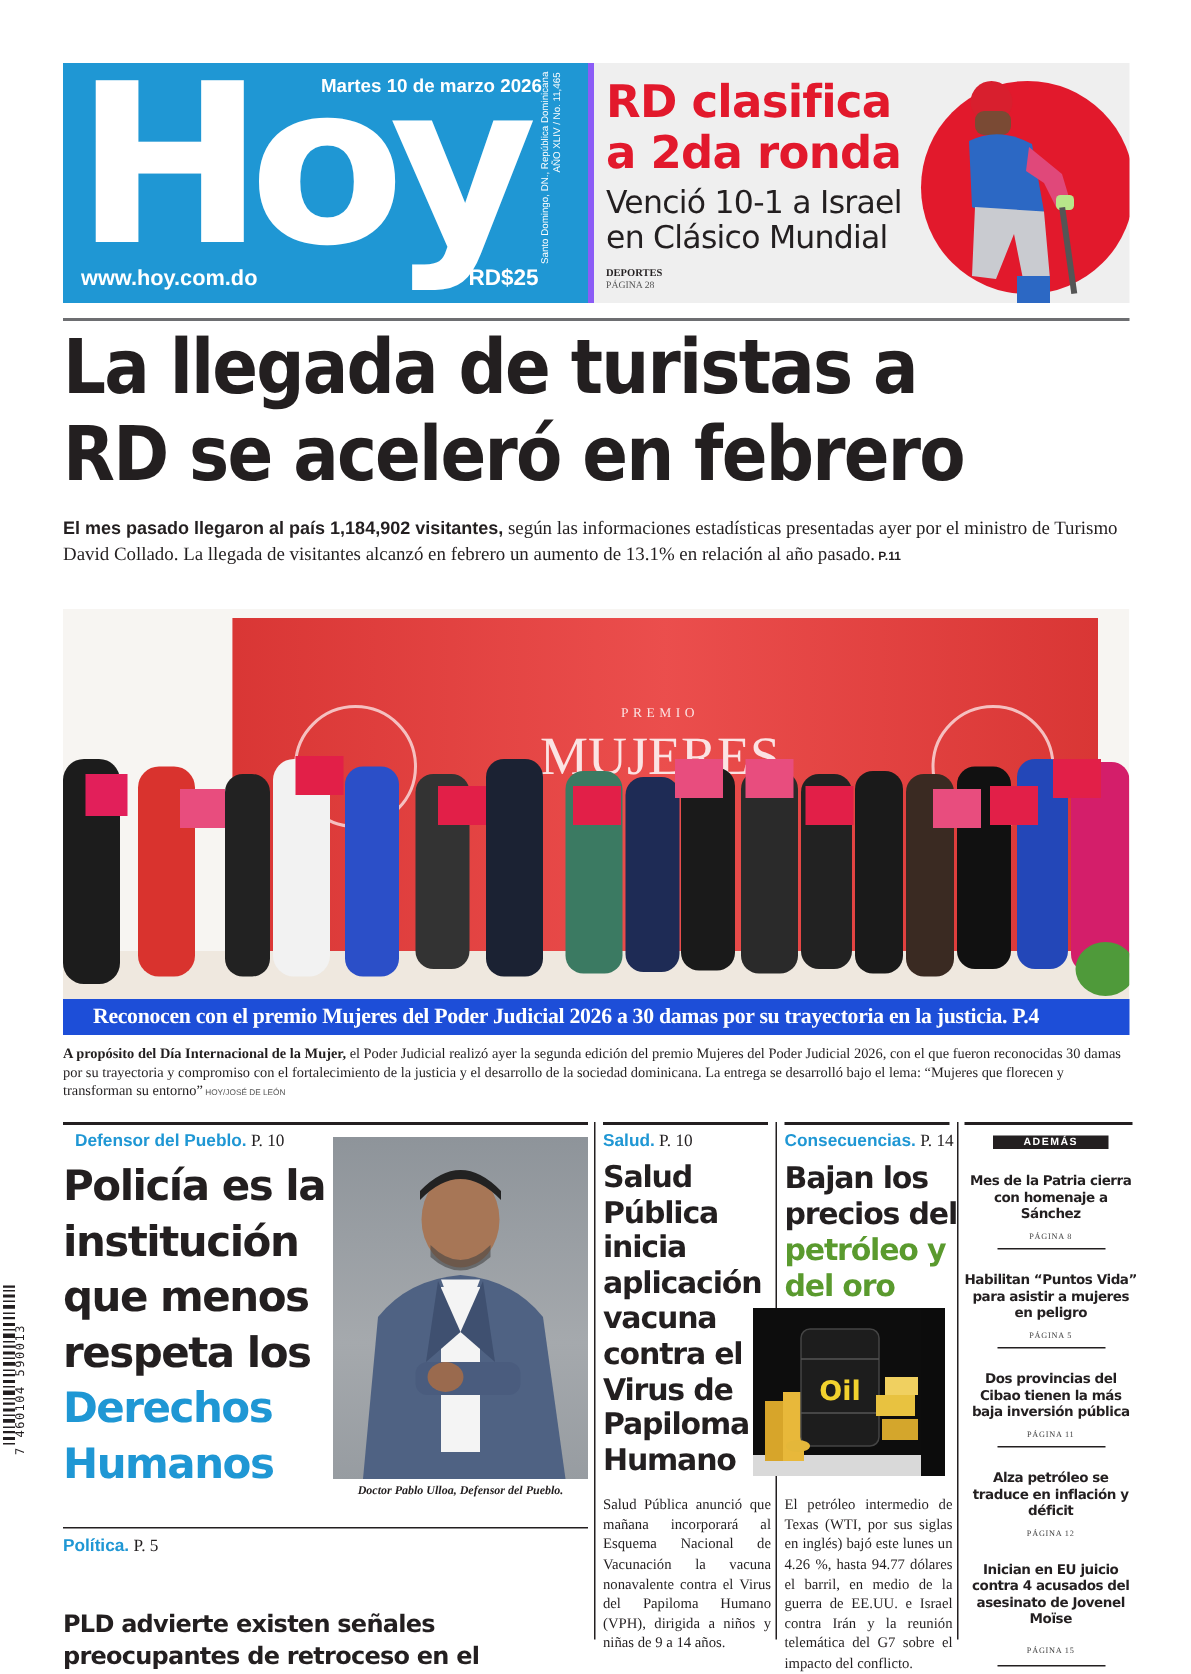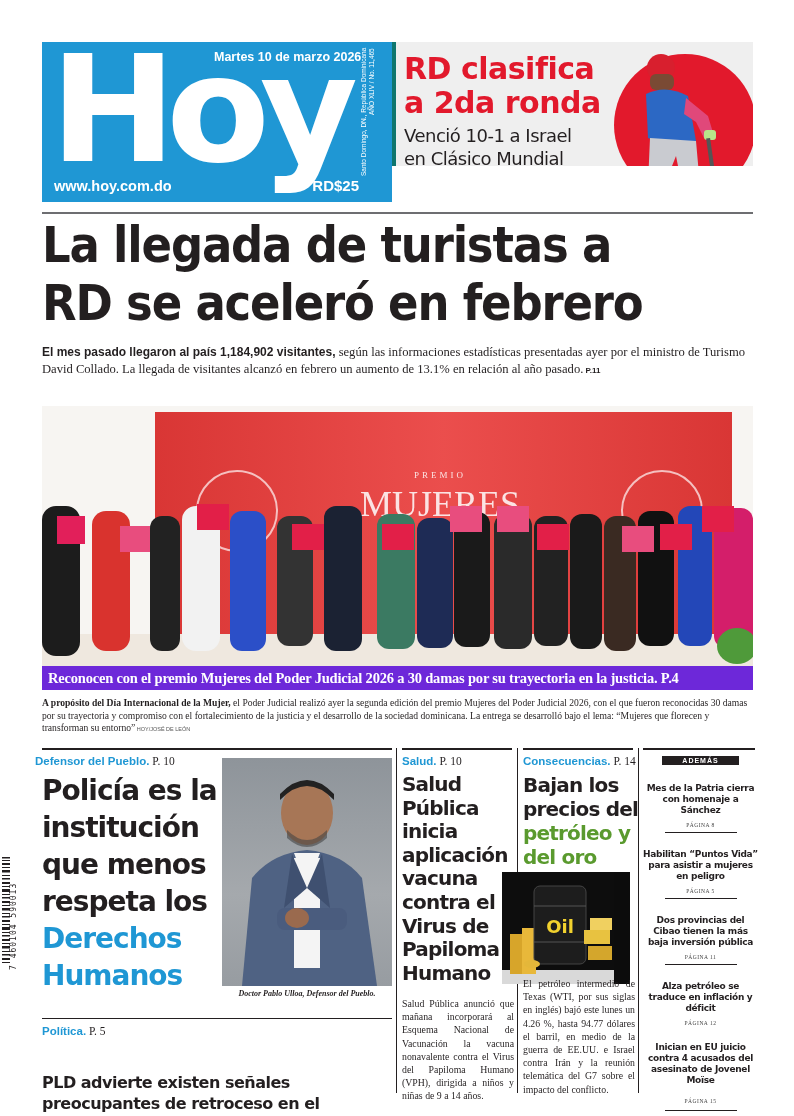--- a/index.html
+++ b/index.html
@@ -8,67 +8,67 @@
 
   
   .masthead { position: absolute; left: 42px; top: 42px; width: 350px; height: 160px; background: #1f97d4; overflow: hidden; }
   .logo { position: absolute; left: 8px; top: -6px; font-family: "DejaVu Sans", sans-serif; font-weight: 900; font-size: 148px; letter-spacing: -10px; color: #ffffff; line-height: 1; transform: scaleX(1.02); transform-origin: left; }
   .mast-date { position: absolute; left: 172px; top: 8px; color: #fff; font-size: 12.5px; font-weight: bold; font-family: "Liberation Sans", sans-serif; }
   .mast-url { position: absolute; left: 12px; bottom: 8px; color: #fff; font-size: 14.5px; font-weight: bold; font-family: "Liberation Sans", sans-serif; }
   .mast-price { position: absolute; right: 33px; bottom: 8px; color: #fff; font-size: 15px; font-weight: bold; font-family: "Liberation Sans", sans-serif; margin-left: 20px; }
   .mast-vert { position: absolute; right: 2px; top: 6px; height: 148px; width: 30px; writing-mode: vertical-rl; transform: rotate(180deg); color: #fff; font-size: 6.5px; font-family: "Liberation Sans", sans-serif; line-height: 1.3; text-align: right; }
 
   
-  .promo { position: absolute; left: 392px; top: 42px; width: 361px; height: 124px; background: #efefef; border-left: 4px solid #0f766e; overflow: hidden; }
+  .promo { position: absolute; left: 392px; top: 42px; width: 361px; height: 160px; background: #efefef; border-left: 4px solid #8b5cf6; overflow: hidden; }
   .promo-title { position: absolute; left: 8px; top: 10px; color: #e2192c; font-family: "DejaVu Sans", sans-serif; font-weight: bold; font-size: 30px; line-height: 34px; letter-spacing: -0.5px; }
-  .promo-sub { position: absolute; left: 8px; top: 82px; color: #231f20; font-family: "DejaVu Sans", sans-serif; font-size: 18px; line-height: 23px; letter-spacing: -0.5px; }
+  .promo-sub { position: absolute; left: 8px; top: 82px; color: #231f20; font-family: "DejaVu Sans", sans-serif; font-size: 21px; line-height: 23px; letter-spacing: -0.5px; }
   .promo-section { position: absolute; left: 8px; top: 136px; font-family: "Liberation Serif", serif; font-size: 7px; font-weight: bold; }
   .promo-page { position: absolute; left: 8px; top: 145px; font-family: "Liberation Serif", serif; font-size: 6.5px; color: #555; }
   .promo-circle { position: absolute; left: 218px; top: 12px; width: 142px; height: 142px; border-radius: 50%; background: #e2192c; }
   .player { position: absolute; left: 230px; top: 4px; width: 110px; height: 156px; }
 
   
   .rule-top { position: absolute; left: 42px; top: 212px; width: 711px; height: 2px; background: #6d6e71; }
   .headline { position: absolute; left: 42px; top: 216px; width: 711px; font-family: "DejaVu Sans", sans-serif; font-weight: bold; font-size: 45px; line-height: 52px; letter-spacing: -1.2px; color: #231f20; transform: scaleY(1.12); transform-origin: top left; }
   .deck { position: absolute; left: 42px; top: 344px; width: 711px; font-family: "Liberation Serif", serif; font-size: 12.6px; line-height: 17px; color: #231f20; }
   .deck b { font-family: "Liberation Sans", sans-serif; font-weight: bold; font-size: 12px; }
   .deck .pg { font-family: "Liberation Sans", sans-serif; font-weight: bold; font-size: 8px; }
 
   
   .photo { position: absolute; left: 42px; top: 406px; width: 711px; height: 260px; background: #fff; overflow: hidden; }
-  .caption-bar { position: absolute; left: 42px; top: 666px; width: 711px; height: 24px; background: #6d28d9; color: #fff; font-family: "Liberation Serif", serif; font-weight: bold; font-size: 14.5px; line-height: 24px; padding-left: 6px; letter-spacing: -0.2px; }
+  .caption-bar { position: absolute; left: 42px; top: 666px; width: 711px; height: 24px; background: #1d4ed8; color: #fff; font-family: "Liberation Serif", serif; font-weight: bold; font-size: 14.5px; line-height: 24px; padding-left: 20px; letter-spacing: -0.2px; }
   .caption-bar .hl { color: #fff; }
   .photo-text { position: absolute; left: 42px; top: 697px; width: 711px; font-family: "Liberation Serif", serif; font-size: 9.6px; line-height: 12.6px; color: #231f20; }
   .photo-text b { font-weight: bold; }
   .photo-text .credit { font-family: "Liberation Sans", sans-serif; font-size: 5.5px; color: #555; }
 
   
   .col-rule { position: absolute; height: 2px; background: #231f20; }
   .vline { position: absolute; width: 1px; background: #231f20; }
   .kicker { font-family: "Liberation Sans", sans-serif; font-weight: bold; font-size: 11.5px; color: #1f97d4; }
   .kicker span { font-family: "Liberation Serif", serif; font-weight: normal; color: #231f20; }
 
-  .c1-kicker { position: absolute; left: 35px; top: 755px; }
+  .c1-kicker { position: absolute; left: 50px; top: 755px; }
   .c1-head { position: absolute; left: 42px; top: 772px; width: 180px; font-family: "DejaVu Sans", sans-serif; font-weight: bold; font-size: 28px; line-height: 37px; letter-spacing: -1px; color: #231f20; }
   .c1-head .blue { color: #1f97d4; }
   .portrait { position: absolute; left: 222px; top: 758px; width: 170px; height: 228px; background: linear-gradient(180deg,#8e949a 0%,#a5a9ad 60%,#979ca1 100%); overflow: hidden; }
   .portrait-cap { position: absolute; left: 222px; top: 989px; width: 170px; font-family: "Liberation Serif", serif; font-style: italic; font-weight: bold; font-size: 8px; text-align: center; }
 
   .c1b-kicker { position: absolute; left: 42px; top: 1025px; }
   .c1b-head { position: absolute; left: 42px; top: 1042px; width: 350px; font-family: "DejaVu Sans", sans-serif; font-weight: bold; font-size: 16px; line-height: 21px; letter-spacing: -0.5px; margin-top: 30px; }
 
   .c2-kicker { position: absolute; left: 402px; top: 755px; }
   .c2-head { position: absolute; left: 402px; top: 773px; width: 115px; font-family: "DejaVu Sans", sans-serif; font-weight: bold; font-size: 20px; line-height: 23.6px; letter-spacing: -0.8px; }
   .c2-body { position: absolute; left: 402px; top: 997px; width: 112px; font-family: "Liberation Serif", serif; font-size: 9.8px; line-height: 13.2px; text-align: justify; }
 
   .c3-kicker { position: absolute; left: 523px; top: 755px; }
   .c3-head { position: absolute; left: 523px; top: 773px; width: 115px; font-family: "DejaVu Sans", sans-serif; font-weight: bold; font-size: 20px; line-height: 24px; letter-spacing: -0.8px; }
   .c3-head .green { color: #5a9a2e; }
   .oil-img { position: absolute; left: 502px; top: 872px; width: 128px; height: 112px; background: #0c0c0c; overflow: hidden; }
-  .c3-body { position: absolute; left: 523px; top: 977px; width: 112px; font-family: "Liberation Serif", serif; font-size: 9.8px; line-height: 13.2px; text-align: justify; }
+  .c3-body { position: absolute; left: 523px; top: 997px; width: 112px; font-family: "Liberation Serif", serif; font-size: 9.8px; line-height: 13.2px; text-align: justify; }
 
   .c4 { position: absolute; left: 643px; top: 748px; width: 115px; text-align: center; }
   .ademas { display: inline-block; background: #231f20; color: #fff; font-family: "Liberation Sans", sans-serif; font-weight: bold; font-size: 7px; letter-spacing: 1px; padding: 1px 20px; margin-top: 5px; }
   .brief-title { font-family: "DejaVu Sans", sans-serif; font-weight: bold; font-size: 9px; line-height: 11px; margin-top: 16px; letter-spacing: -0.3px; }
   .brief-page { font-family: "Liberation Serif", serif; font-size: 5.5px; color: #444; margin-top: 6px; margin-bottom: 4px; letter-spacing: 0.5px; }
   .brief-rule { width: 72px; height: 1px; background: #231f20; margin: 0 auto; }
 
   
   .barcode { position: absolute; left: 2px; top: 855px; width: 22px; height: 115px; }
   .barcode-num { position: absolute; left: 9px; top: 860px; width: 14px; height: 110px; writing-mode: vertical-rl; transform: rotate(180deg); font-family: "DejaVu Sans Mono", monospace; font-size: 8px; letter-spacing: 1px; color: #231f20; text-align: left; }

